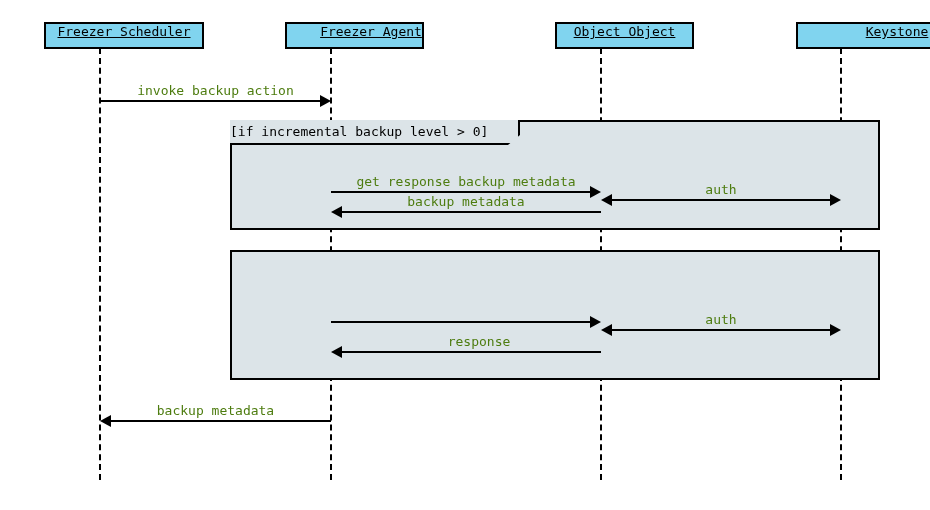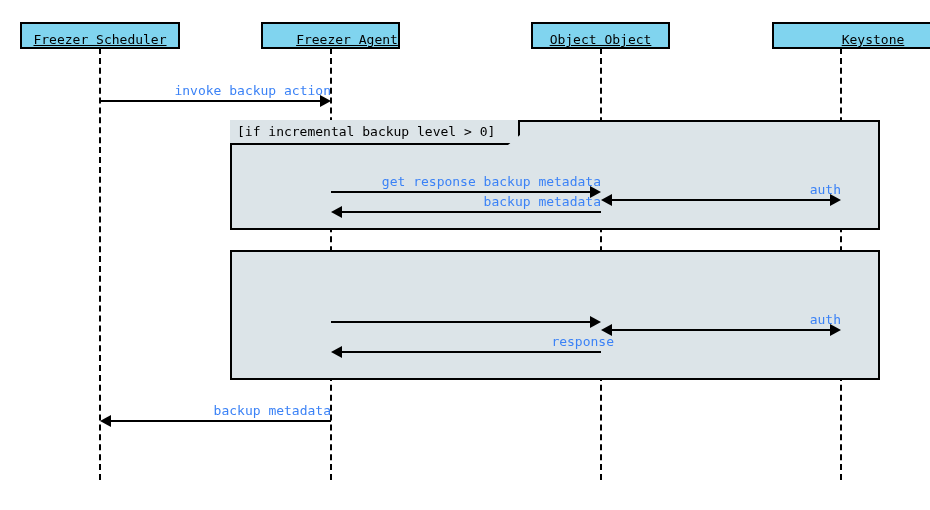--- a/index.html
+++ b/index.html
@@ -21,22 +21,23 @@
     width: 930px;
     height: 510px;
   }
   
   .participant {
     position: absolute;
     box-sizing: border-box;
     background: #80d4ef;
     border: 2px solid #000000;
     display: flex;
-    align-items: flex-end;
+    align-items: flex-start;
     justify-content: center;
+    margin-left: 24px;
   }
   .participant-label {
     font-family: "DejaVu Sans Mono", monospace;
     font-size: 13px;
     color: #000000;
     text-decoration: underline;
     white-space: nowrap;
     letter-spacing: 0px;
   }
   
@@ -53,21 +54,20 @@
     border: 2px solid #000000;
   }
   .fragment-tab {
     position: absolute;
     box-sizing: border-box;
     background: #dce4e8;
     border-right: 2px solid #000000;
     border-bottom: 2px solid #000000;
     display: flex;
     align-items: center;
-    padding-left: 7px;
     clip-path: polygon(0 0, 100% 0, 100% 60%, calc(100% - 12px) 100%, 0 100%);
   }
   .fragment-tab-label {
     font-family: "DejaVu Sans Mono", monospace;
     font-size: 13px;
     color: #000000;
     white-space: nowrap;
   }
   
   .msg-line {
@@ -87,23 +87,23 @@
   }
   .arrowhead.left {
     border-top: 6px solid transparent;
     border-bottom: 6px solid transparent;
     border-right: 11px solid #000000;
   }
   .msg-label {
     position: absolute;
     font-family: "DejaVu Sans Mono", monospace;
     font-size: 13px;
-    color: #3b82f6;
+    color: #4d7c0f;
     white-space: nowrap;
-    text-align: right;
+    text-align: center;
   }
 </style>
 </head>
 <body>
 
 <div id="canvas">
 
   <div class="lifeline" style="left:99px; top:48px; height:432px;"></div>
   <div class="lifeline" style="left:330px; top:48px; height:432px;"></div>
   <div class="lifeline" style="left:600px; top:48px; height:432px;"></div>

